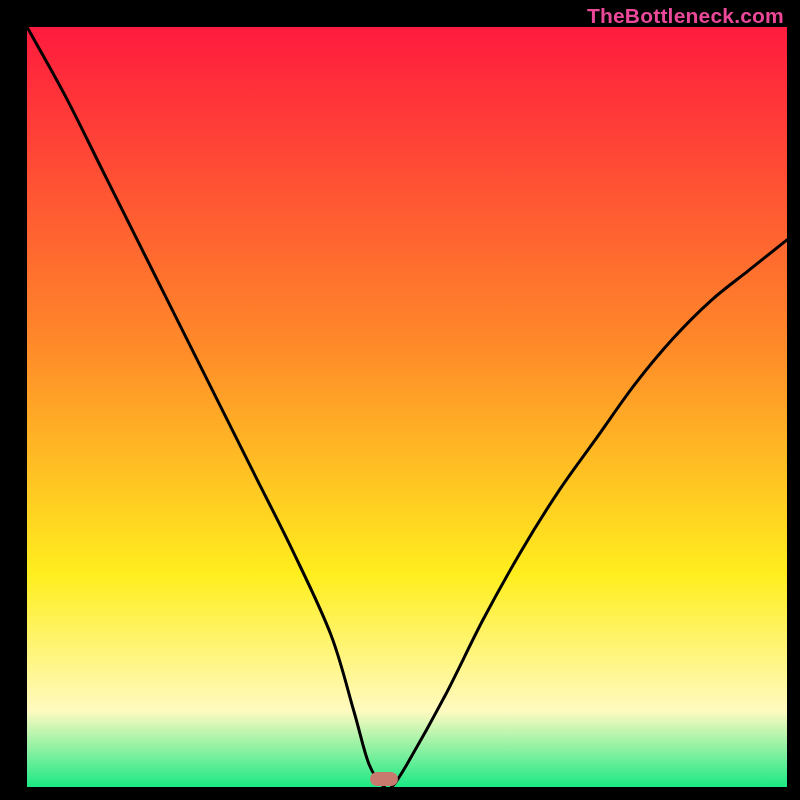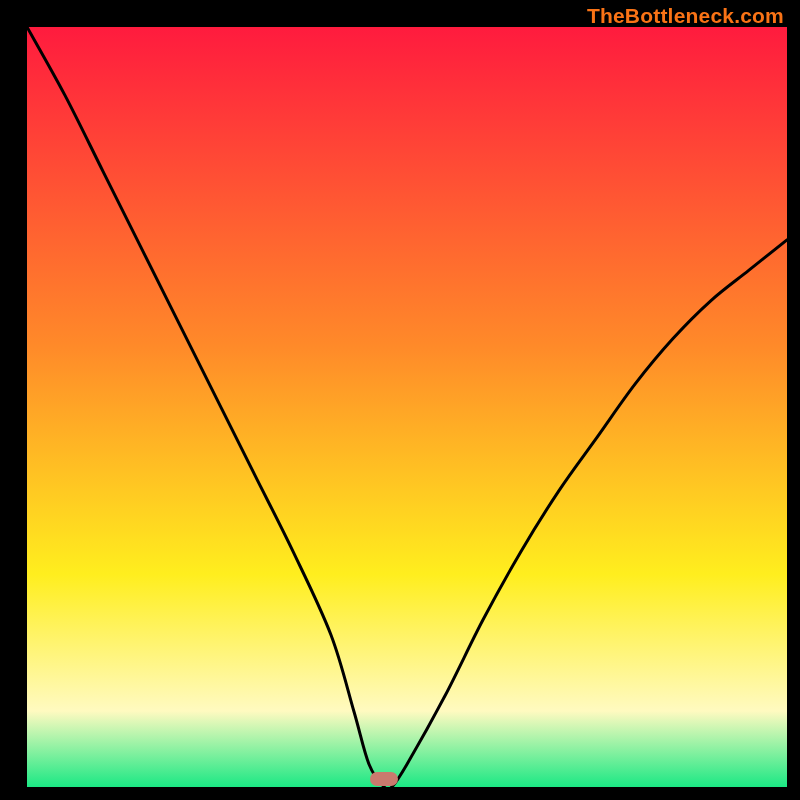--- a/index.html
+++ b/index.html
@@ -38,21 +38,21 @@
     width: 760px;
     height: 760px;
   }
   .watermark {
     position: absolute;
     top: 4px;
     right: 16px;
     font-family: Arial, Helvetica, sans-serif;
     font-size: 21px;
     font-weight: 600;
-    color: #f97316;
+    color: #ec4899;
     letter-spacing: 0.2px;
   }
   .marker {
     position: absolute;
     width: 28px;
     height: 14px;
     border-radius: 7px;
     background: #c97a6e;
   }
 </style>

